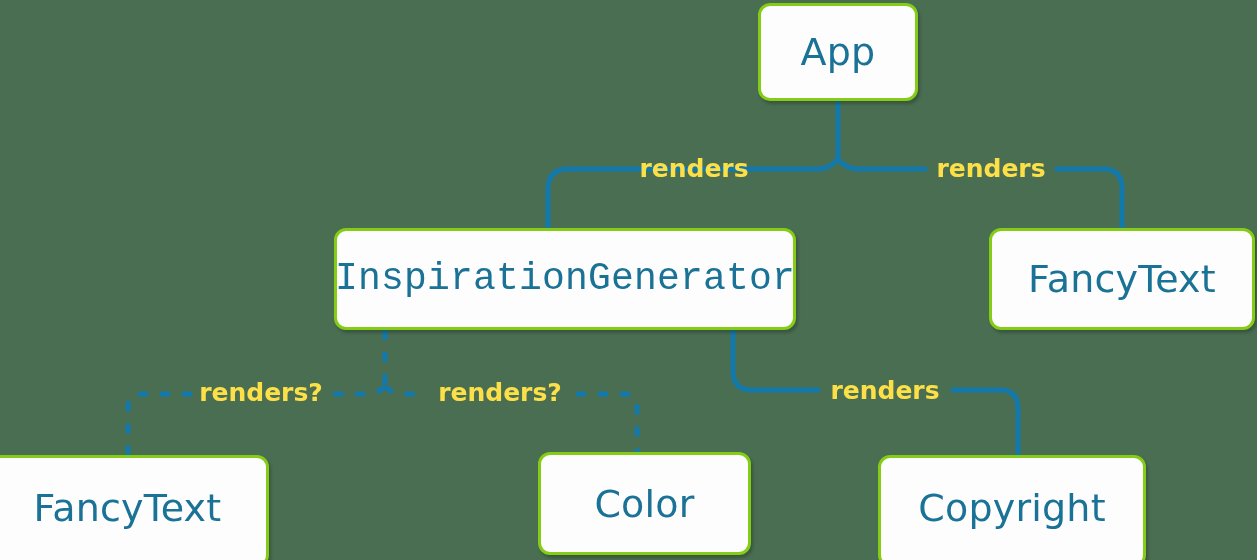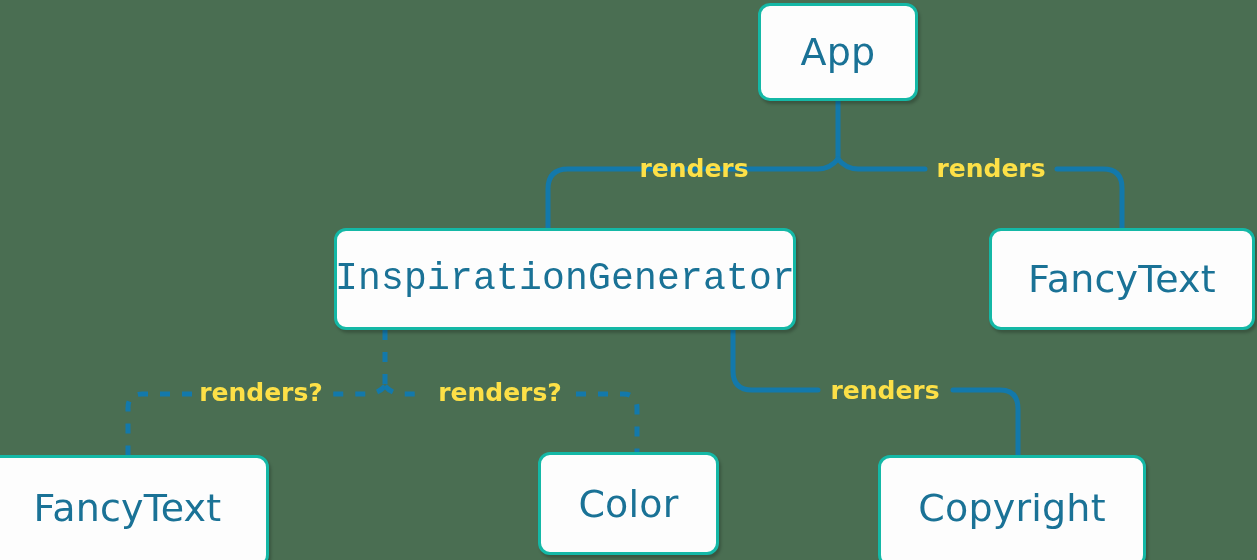--- a/index.html
+++ b/index.html
@@ -22,21 +22,21 @@
     position: absolute;
     left: 0;
     top: 0;
     width: 1257px;
     height: 560px;
   }
   .node {
     position: absolute;
     box-sizing: border-box;
     background: #fdfdfd;
-    border: 3px solid #14b8a6;
+    border: 3px solid #84cc16;
     border-radius: 12px;
     display: flex;
     align-items: center;
     justify-content: center;
     color: #1a7296;
     font-family: "DejaVu Sans", sans-serif;
     font-weight: 400;
     letter-spacing: 0.2px;
     box-shadow: 2px 3px 3px rgba(0,0,0,0.22);
   }
@@ -92,21 +92,21 @@
   </div>
 
   <div class="node" style="left:989px; top:228px; width:266px; height:102px;">
     <span class="node-label" style="font-size:38px;">FancyText</span>
   </div>
 
   <div class="node" style="left:-14px; top:455px; width:283px; height:112px;">
     <span class="node-label" style="font-size:38px; margin-top:-7px;">FancyText</span>
   </div>
 
-  <div class="node" style="left:538px; top:452px; width:181px; height:103px;">
+  <div class="node" style="left:538px; top:452px; width:213px; height:103px;">
     <span class="node-label" style="font-size:38px;">Color</span>
   </div>
 
   <div class="node" style="left:878px; top:455px; width:268px; height:112px;">
     <span class="node-label" style="font-size:38px; margin-top:-7px;">Copyright</span>
   </div>
 
 </div>
 
 </body></html>

